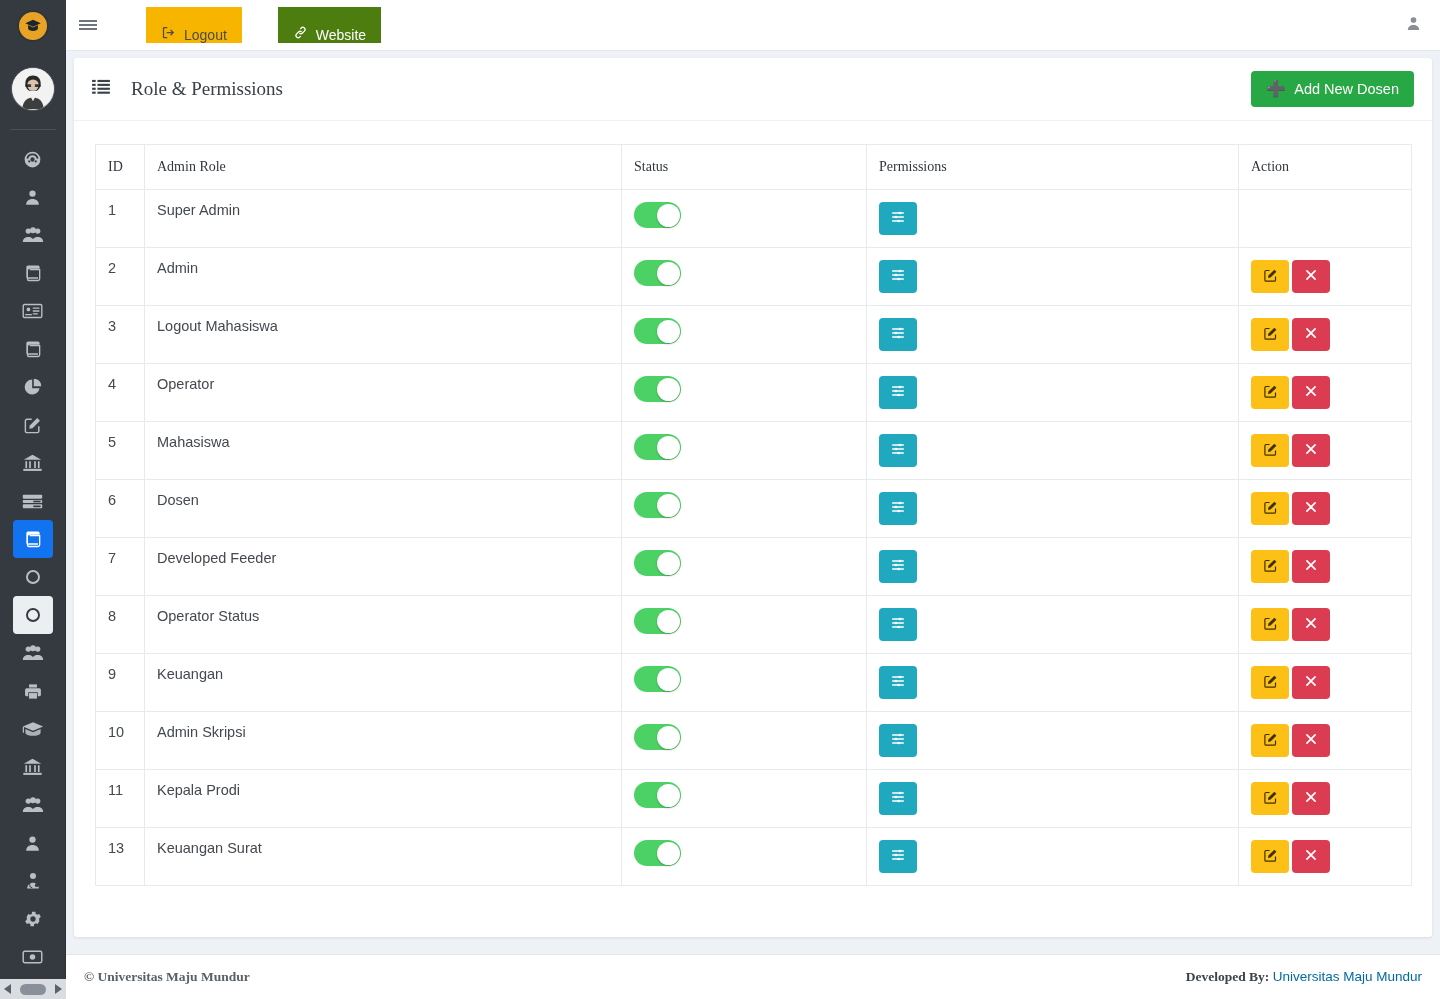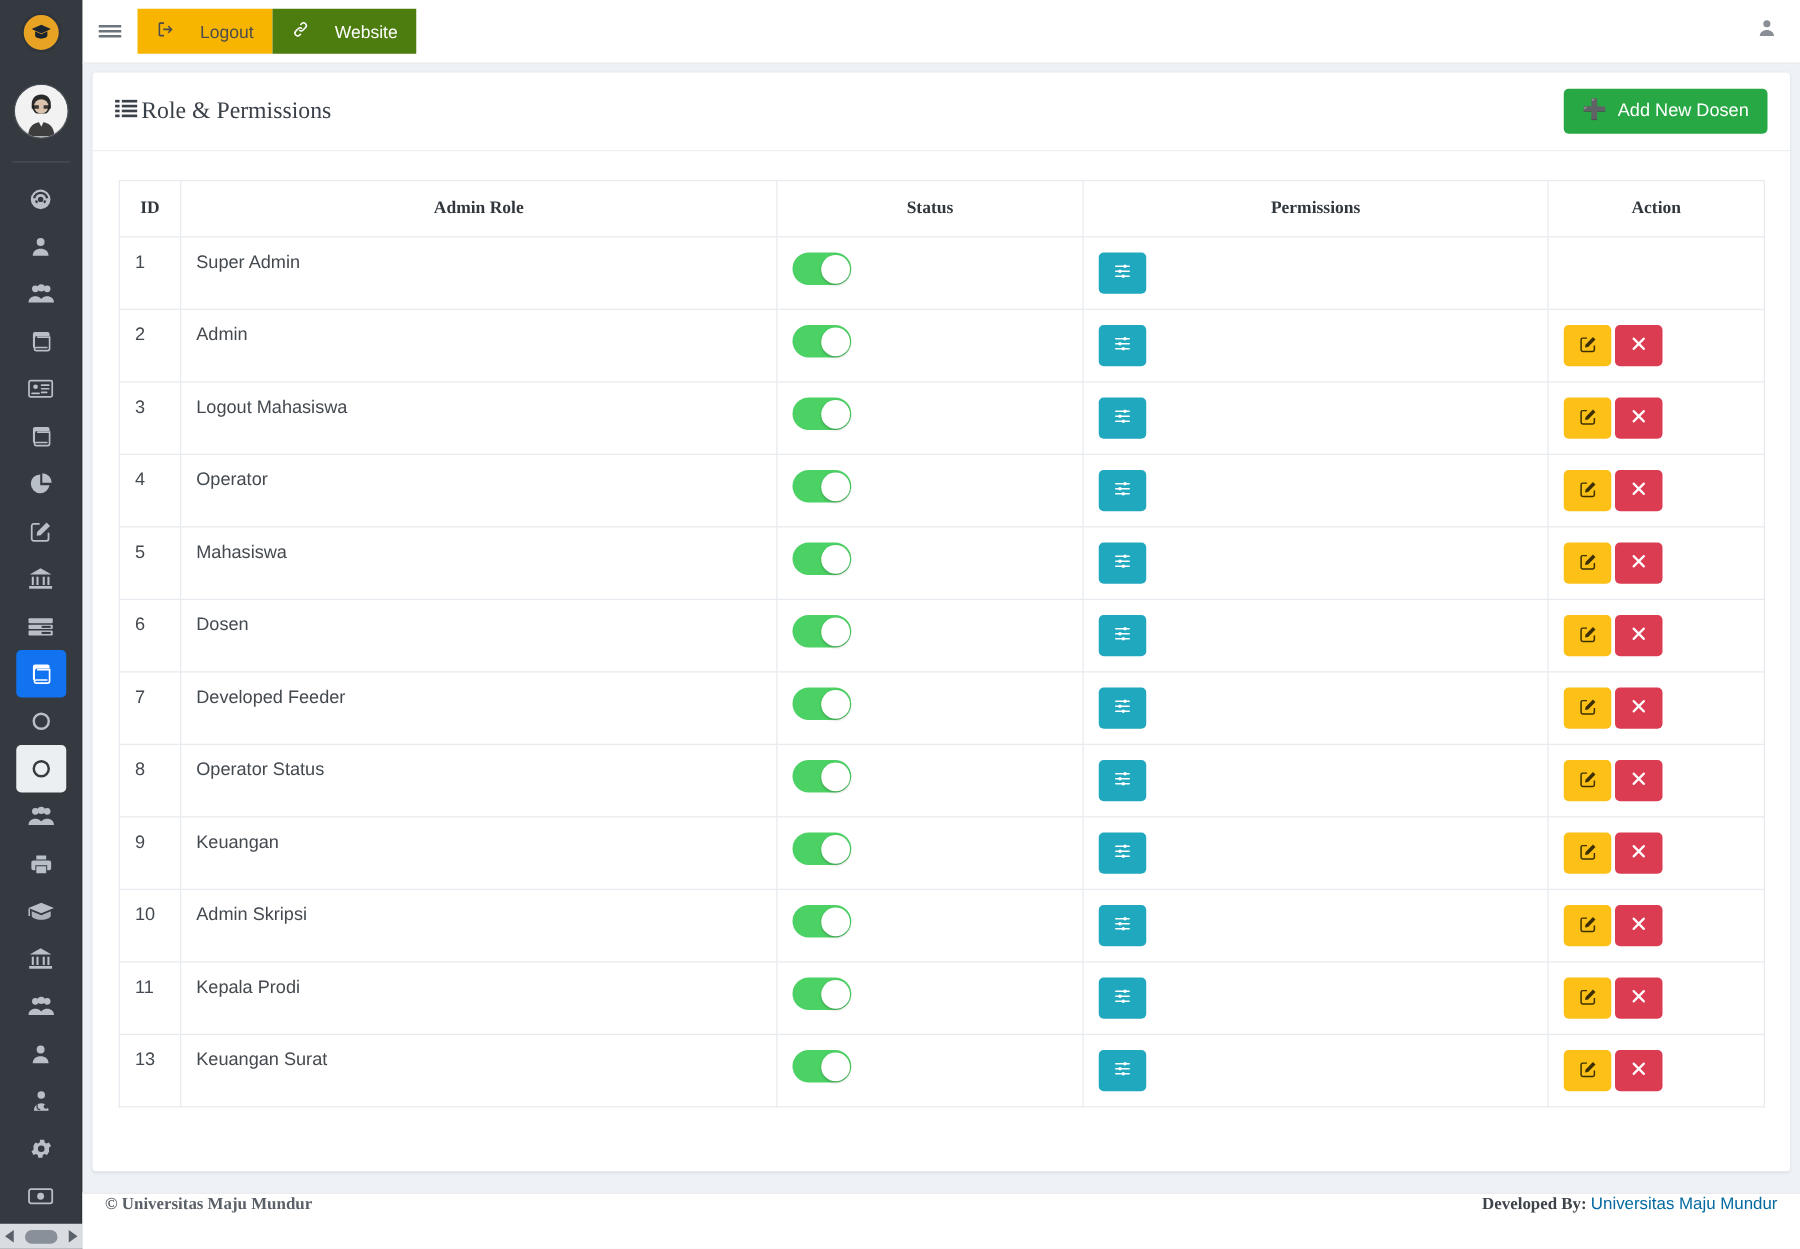--- a/index.html
+++ b/index.html
@@ -73,24 +73,25 @@
     display: flex; align-items: center;
   }
   #hamburger {
     width: 44px; height: 51px;
     display: flex; align-items: center; justify-content: center;
     color: #6c757d;
   }
   .hb-line { width: 18px; height: 2px; background: #6c757d; margin: 2px 0; display: block; }
   .topbtn {
     height: 36px; padding: 0 15px;
-    display: flex; align-items: center; gap: 20px;
+    display: flex; align-items: flex-end; gap: 8px;
     font-size: 14px; color: #ffffff;
     border: none; cursor: pointer;
     font-family: "Liberation Sans", sans-serif;
+    margin-left: 36px;
   }
   #btn-logout { background: #f7b500; color: #4c4c4c; }
   #btn-website { background: #4d7c0f; }
   #topbar-right {
     margin-left: auto; margin-right: 18px;
     display: flex; align-items: center;
   }
 
   
   #content {
@@ -103,41 +104,41 @@
     width: 1358px; height: 879px;
     background: #ffffff;
     border-radius: 3px;
     box-shadow: 0 1px 3px rgba(0,0,0,.09);
   }
   #page-head {
     height: 63px; padding: 0 18px;
     display: flex; align-items: center;
     border-bottom: 1px solid #edf0f3;
   }
-  #page-title-wrap { display: flex; align-items: center; gap: 3px; }
+  #page-title-wrap { display: flex; align-items: center; gap: 21px; }
   #page-title {
     font-size: 19px; color: #3b4149; font-weight: 400;
     font-family: "Liberation Serif", serif;
   }
   #btn-add {
     margin-left: auto;
     height: 36px; padding: 0 15px;
     display: flex; align-items: center; gap: 8px;
     background: #28a745; color: #fff; border: none; border-radius: 4px;
     font-size: 14.5px; cursor: pointer;
     font-family: "Liberation Sans", sans-serif;
   }
   .plus-glyph { font-size: 16px; line-height: 1; font-weight: 700; }
 
   
   #table-wrap { padding: 23px 21px 0 21px; }
   table { border-collapse: collapse; width: 1316px; table-layout: fixed; }
   thead th {
-    text-align: center;
-    font-size: 14px; color: #31373d; font-weight: 700;
+    text-align: left;
+    font-size: 14px; color: #31373d; font-weight: 400;
     padding: 14px 12px;
     border: 1px solid #e7eaee;
     background: #ffffff;
     font-family: "Liberation Serif", serif;
   }
   tbody td {
     padding: 12px; border: 1px solid #e7eaee;
     font-size: 14.5px; color: #43494f;
     height: 57px; vertical-align: top;
   }
@@ -165,21 +166,21 @@
   .btn-perm { background: #20a8bf; }
   .btn-edit { background: #fcc017; margin-right: 3px; }
   .btn-del  { background: #dc3c51; }
 
   
   #footer {
     position: absolute; left: 66px; bottom: 0;
     width: 1374px; height: 45px;
     background: #ffffff;
     border-top: 1px solid #e3e6ea;
-    display: flex; 
+    display: flex; align-items: center;
     padding: 0 18px;
     font-size: 13.5px; color: #5a6068;
     font-family: "Liberation Serif", serif;
   }
   #footer-left { font-weight: 700; }
   #footer-right { margin-left: auto; }
   #footer-right b { color: #3d434a; }
   #dev-by-value { font-weight: 400; color: #0369a1; font-family: "Liberation Sans", sans-serif; margin-top: 25px; }
 </style>
 </head>

